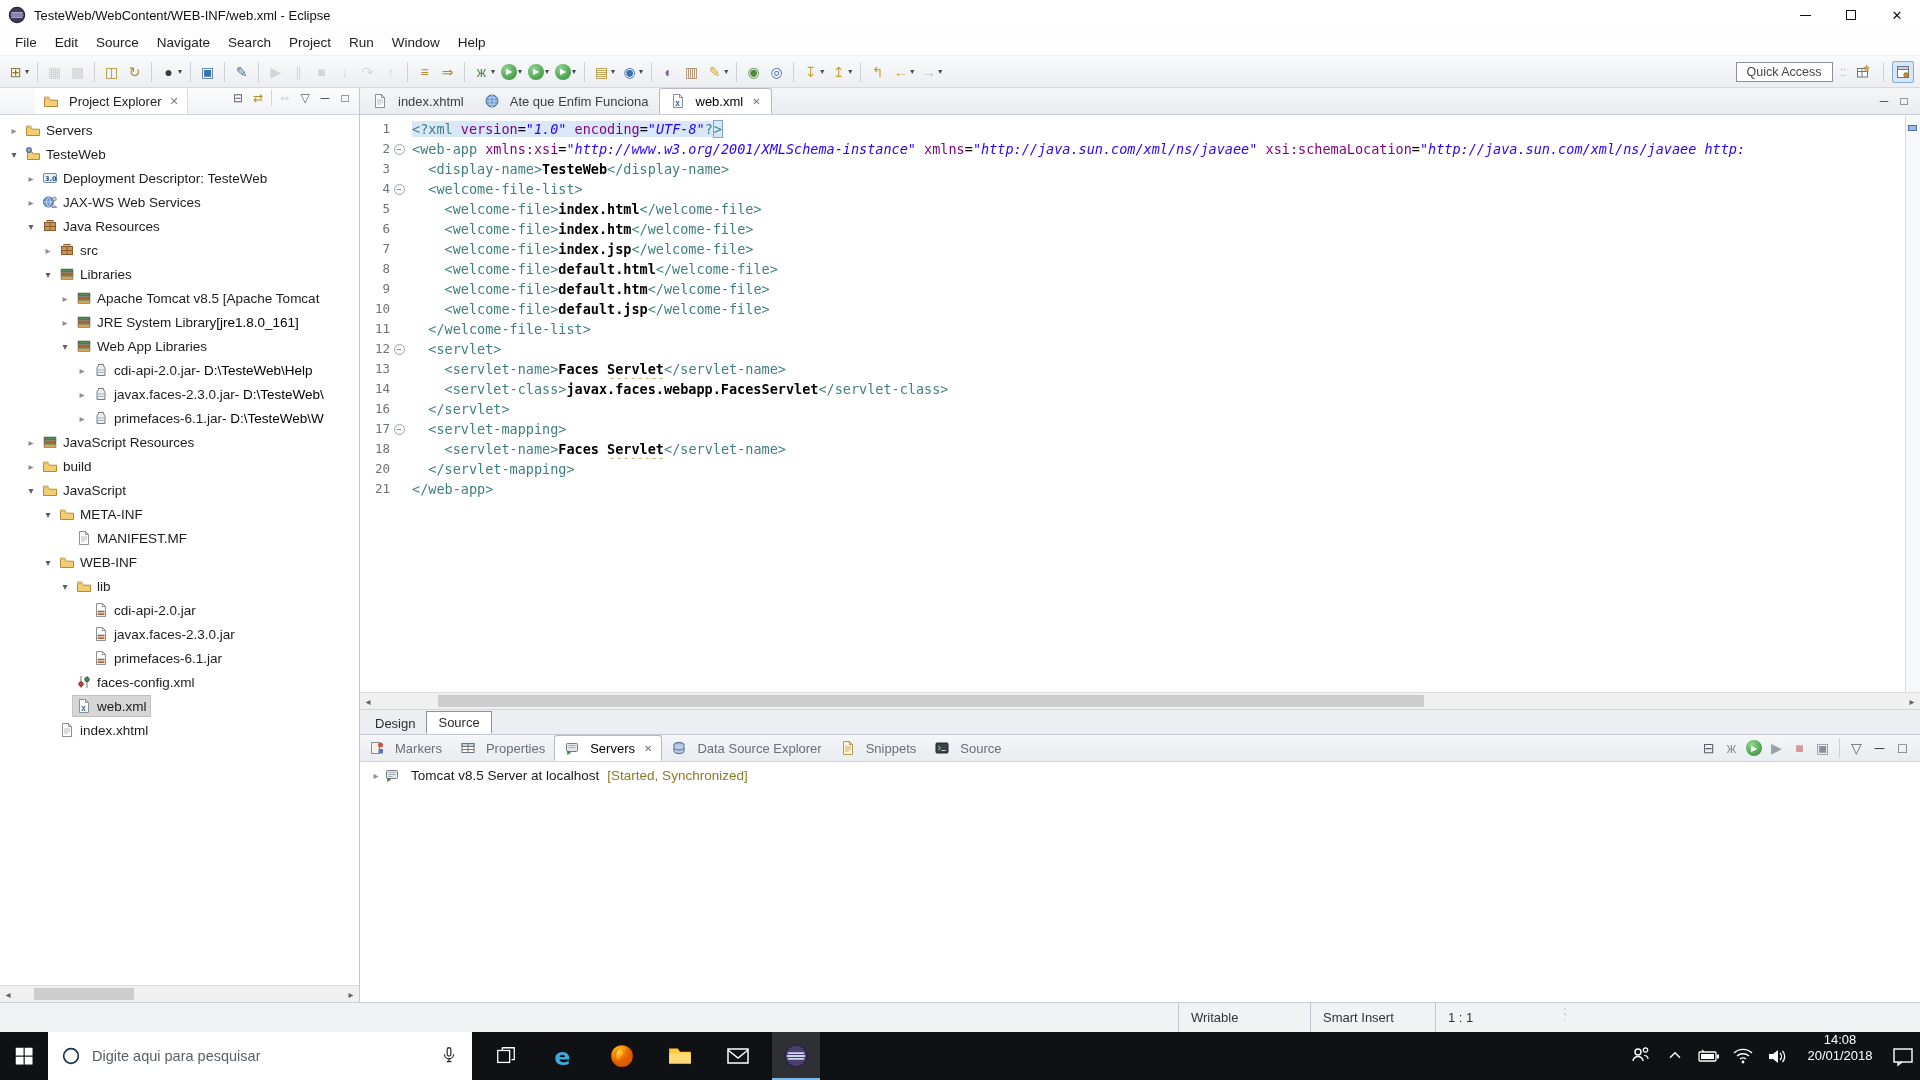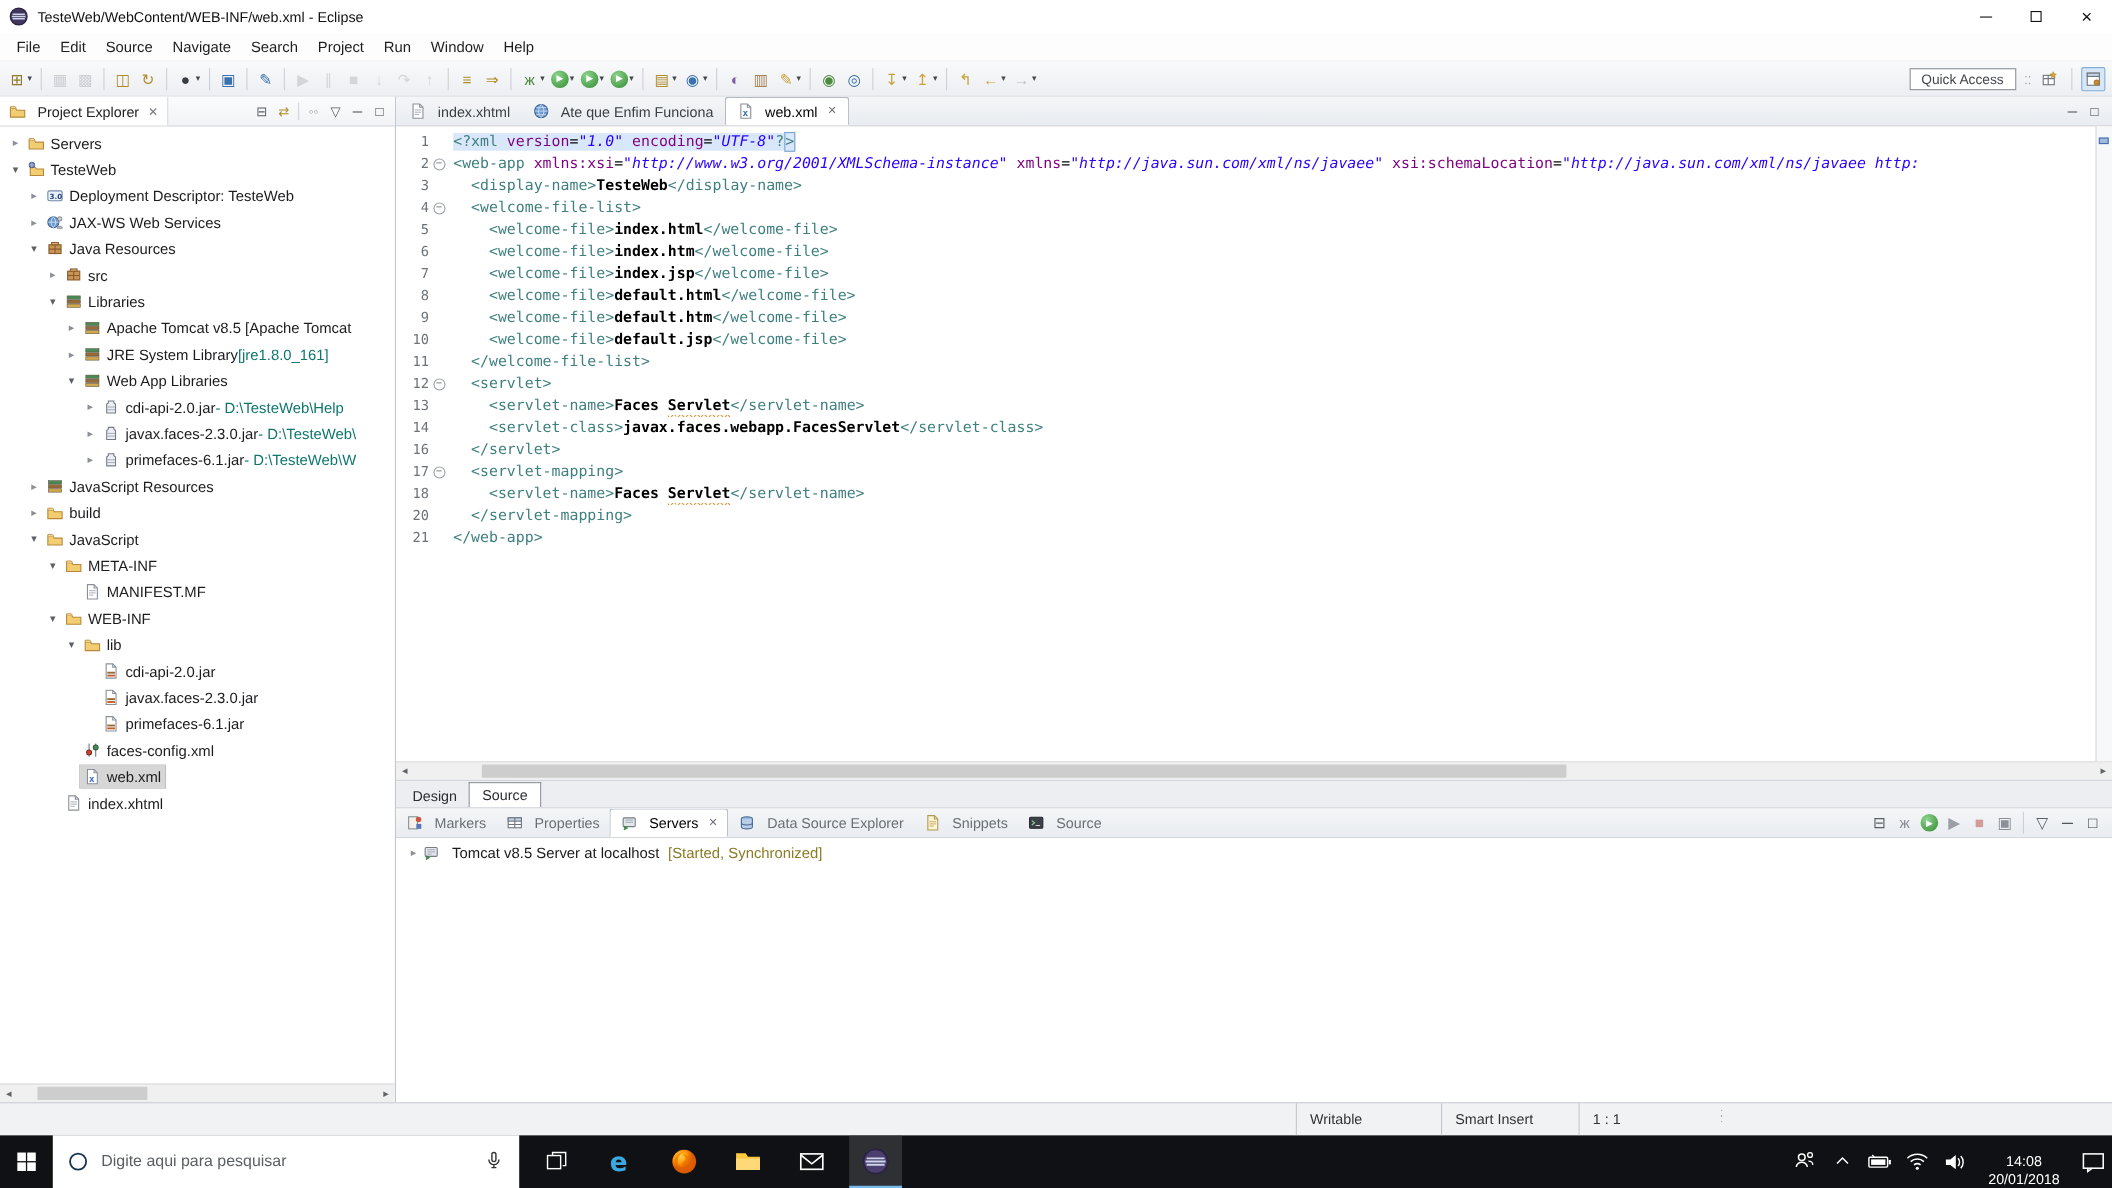--- a/index.html
+++ b/index.html
@@ -35,35 +35,35 @@
   .qa-sep { width:1px; height:20px; background:#ccd0d8; margin:0 6px; }
   .qa-dots { color:#9aa0a8; font-size:10px; letter-spacing:1px; margin-right:4px;}
   .qa-ic { width:22px; height:22px; display:inline-flex; align-items:center; justify-content:center; margin:0 2px; }
   .qa-ic.hl { background:#d7e7f7; border:1px solid #82aed6; border-radius:2px; }
 
   
   .main { flex:1; display:flex; min-height:0; background:#f2f3f5; }
 
   
   .explorer { width:360px; flex:none; background:#fff; border-right:1px solid #c3c7cf; display:flex; flex-direction:column; }
-  .view-header { height:27px; border-bottom:1px solid #cfd3da; display:flex; align-items:center; background:linear-gradient(#fcfcfd,#f1f3f6); flex:none; }
+  .view-header { height:27px; border-bottom:1px solid #cfd3da; display:flex; align-items:flex-start; background:linear-gradient(#fcfcfd,#f1f3f6); flex:none;padding-left:35px; }
   .view-tab { display:flex; align-items:center; gap:5px; height:100%; padding:0 8px; background:#fff; border-right:1px solid #d7dae0; font-size:13px; color:#222; }
   .vt-close { color:#7a7f87; font-size:11px; margin-left:3px; }
   .view-tools { margin-left:auto; display:flex; align-items:center; padding-right:4px; }
   .vtool { width:20px; height:20px; display:inline-flex; align-items:center; justify-content:center; font-size:12px; }
   .vsep { width:1px; height:16px; background:#d0d4db; margin:0 3px; }
 
   .tree { flex:1; overflow:hidden; padding-top:3px; }
   .trow { height:24px; display:flex; align-items:center; white-space:nowrap; font-size:13.5px; color:#1c1c1e; }
   .tw { width:16px; text-align:center; color:#8a8f98; font-size:10px; flex:none; }
   .tw.open { color:#5c6168; }
   .tico { width:16px; height:16px; flex:none; margin-right:5px; display:inline-flex; }
   .tlabel { display:inline-flex; align-items:center; padding:2px 3px; }
   .trow.selected .tlabel { background:#d6d6d6; outline:1px solid #c2c2c2; }
-  .tdim { color:#0f766e; }
+  .tdim { color:#000000; }
 
   
   .hscroll { height:17px; background:#f0f0f0; border-top:1px solid #dcdcdc; display:flex; align-items:center; flex:none; }
   .sa { width:16px; text-align:center; color:#606468; font-size:10px; flex:none; }
   .track { flex:1; position:relative; height:100%; }
   .thumb { position:absolute; top:2px; height:12px; background:#cdcdcd; border-radius:1px; }
 
   
   .editor-col { flex:1; display:flex; flex-direction:column; min-width:0; }
   .etabs { height:27px; background:linear-gradient(#f4f6f8,#e9ecf0); border-bottom:1px solid #c8ccd4; display:flex; align-items:flex-end; flex:none; padding-left:2px; }
@@ -111,21 +111,21 @@
   .sb-cell { position:absolute; top:0; height:100%; display:flex; align-items:center; padding-left:12px; border-left:1px solid #c3c7cd; }
   .sb-dots { position:absolute; top:7px; left:1560px; color:#9aa0a8; font-size:9px; line-height:5px; text-align:center; width:10px; }
 
   
   .taskbar { height:48px; background:#101114; display:flex; align-items:center; flex:none; color:#fff; }
   .tb-start { width:48px; height:48px; display:flex; align-items:center; justify-content:center; }
   .tb-search { width:424px; height:48px; background:#fff; display:flex; align-items:center; padding:0 12px; gap:10px; }
   .tb-search-text { flex:1; font-size:14.5px; color:#5a5f63; }
   .tb-app { width:48px; height:48px; display:flex; align-items:center; justify-content:center; margin-left:10px; }
   .tb-app.active { background:#2e3033; box-shadow:inset 0 -2px 0 #76b9ed; }
-  .tb-right-cluster { margin-left:auto; display:flex; align-items:flex-end; height:100%; }
+  .tb-right-cluster { margin-left:auto; display:flex; align-items:flex-start; height:100%; }
   .tb-tray { width:34px; height:48px; display:flex; align-items:center; justify-content:center; }
   .tb-clock { width:92px; text-align:center; font-size:13px; line-height:16px; }
 </style>
 </head>
 <body>
 
 <div class="screen">
 
   <div class="titlebar">
     <span class="app-icon">

